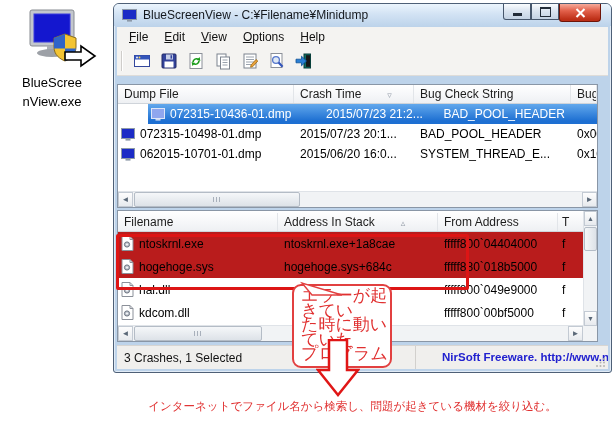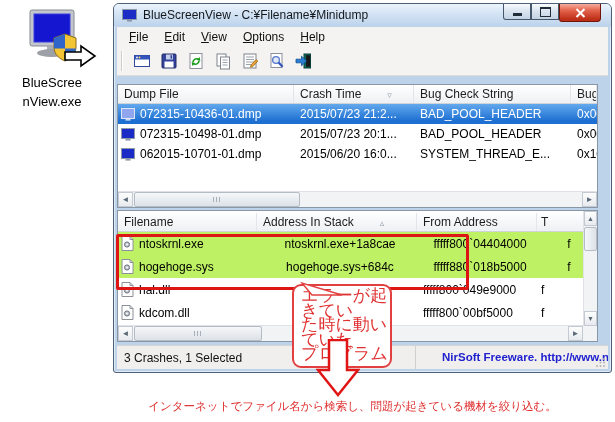--- a/index.html
+++ b/index.html
@@ -51,22 +51,22 @@
   .pane2 .lv-header{height:21px;padding-top:2px;}
   .hcell{border-right:1px solid #e2e5e9;padding:2px 0 0 6px;color:#1c1c1c;overflow:hidden;box-sizing:border-box;}
   .sort-glyph{color:#9aa2ad;font-size:9px;margin-left:26px;}
 
   .lv-row{display:flex;align-items:center;white-space:nowrap;}
   .pane1 .lv-row{height:20px;}
   .pane2 .lv-row{height:23px;}
   .cell{overflow:hidden;box-sizing:border-box;padding-left:6px;}
   .cell.c0{display:flex;align-items:center;padding-left:3px;}
   .cell.c0 svg{margin-right:5px;flex:none;}
-  .lv-row.selected{background:linear-gradient(#62a8ec,#1d6fd2 85%);color:#fff;}
-  .lv-row.pink{background:#bef264;text-align:center;}
+  .lv-row.selected{background:linear-gradient(#62a8ec,#1d6fd2 85%);color:#fff;margin-left:30px;}
+  .lv-row.pink{background:#b91c1c;}
 
   
   .hscroll{position:absolute;left:0;bottom:0;height:15px;background:#f1f3f5;border-top:1px solid #dfe3e8;box-sizing:content-box;}
   .pane1 .hscroll{right:0;}
   .pane2 .hscroll{right:14px;}
   .sbtn{position:absolute;top:0;width:15px;height:15px;background:linear-gradient(#fdfdfd,#e7eaee);
         border:1px solid #c3cad3;box-sizing:border-box;color:#5a6878;font-size:8px;line-height:13px;text-align:center;}
   .sthumb{position:absolute;top:0;height:15px;background:linear-gradient(#f5f7f9,#dde2e8);
           border:1px solid #b4bcc6;border-radius:2px;box-sizing:border-box;}
   .sthumb::after{content:"";position:absolute;left:50%;top:4px;bottom:4px;width:8px;margin-left:-4px;
@@ -93,21 +93,21 @@
   .callout{position:absolute;left:292px;top:284px;width:100px;background:#fff;
            border:2px solid #e24040;border-radius:9px;color:#e03030;font-size:17px;
            line-height:14.5px;padding:3px 0 4px 7px;z-index:41;box-sizing:border-box;}
   .callout-tail{position:absolute;left:296px;top:281px;z-index:42;}
   .down-arrow{position:absolute;left:316px;top:339px;z-index:60;}
   .bottom-text{position:absolute;left:90px;top:399px;width:525px;text-align:center;
                color:#e03030;font-size:11.5px;z-index:5;}
 
   
   .u0{width:176px;} .u1{width:120px;} .u2{width:157px;} .u3{flex:1;}
-  .l0{width:139px;} .l1{width:160px;} .l2{width:120px;} .l3{flex:1;padding-left:4px;}
+  .l0{width:160px;} .l1{width:160px;} .l2{width:120px;} .l3{flex:1;padding-left:4px;}
 </style>
 </head>
 <body>
 
 <div id="canvas">
 
   <div class="desktop-icon">
     <svg width="58" height="62" viewBox="0 0 58 62">
       <rect x="7" y="2" width="44" height="36" rx="2" fill="#c3c7cd" stroke="#878b91"></rect>
       <rect x="11" y="6" width="36" height="28" fill="#1417cf" stroke="#3a3ddd"></rect>

